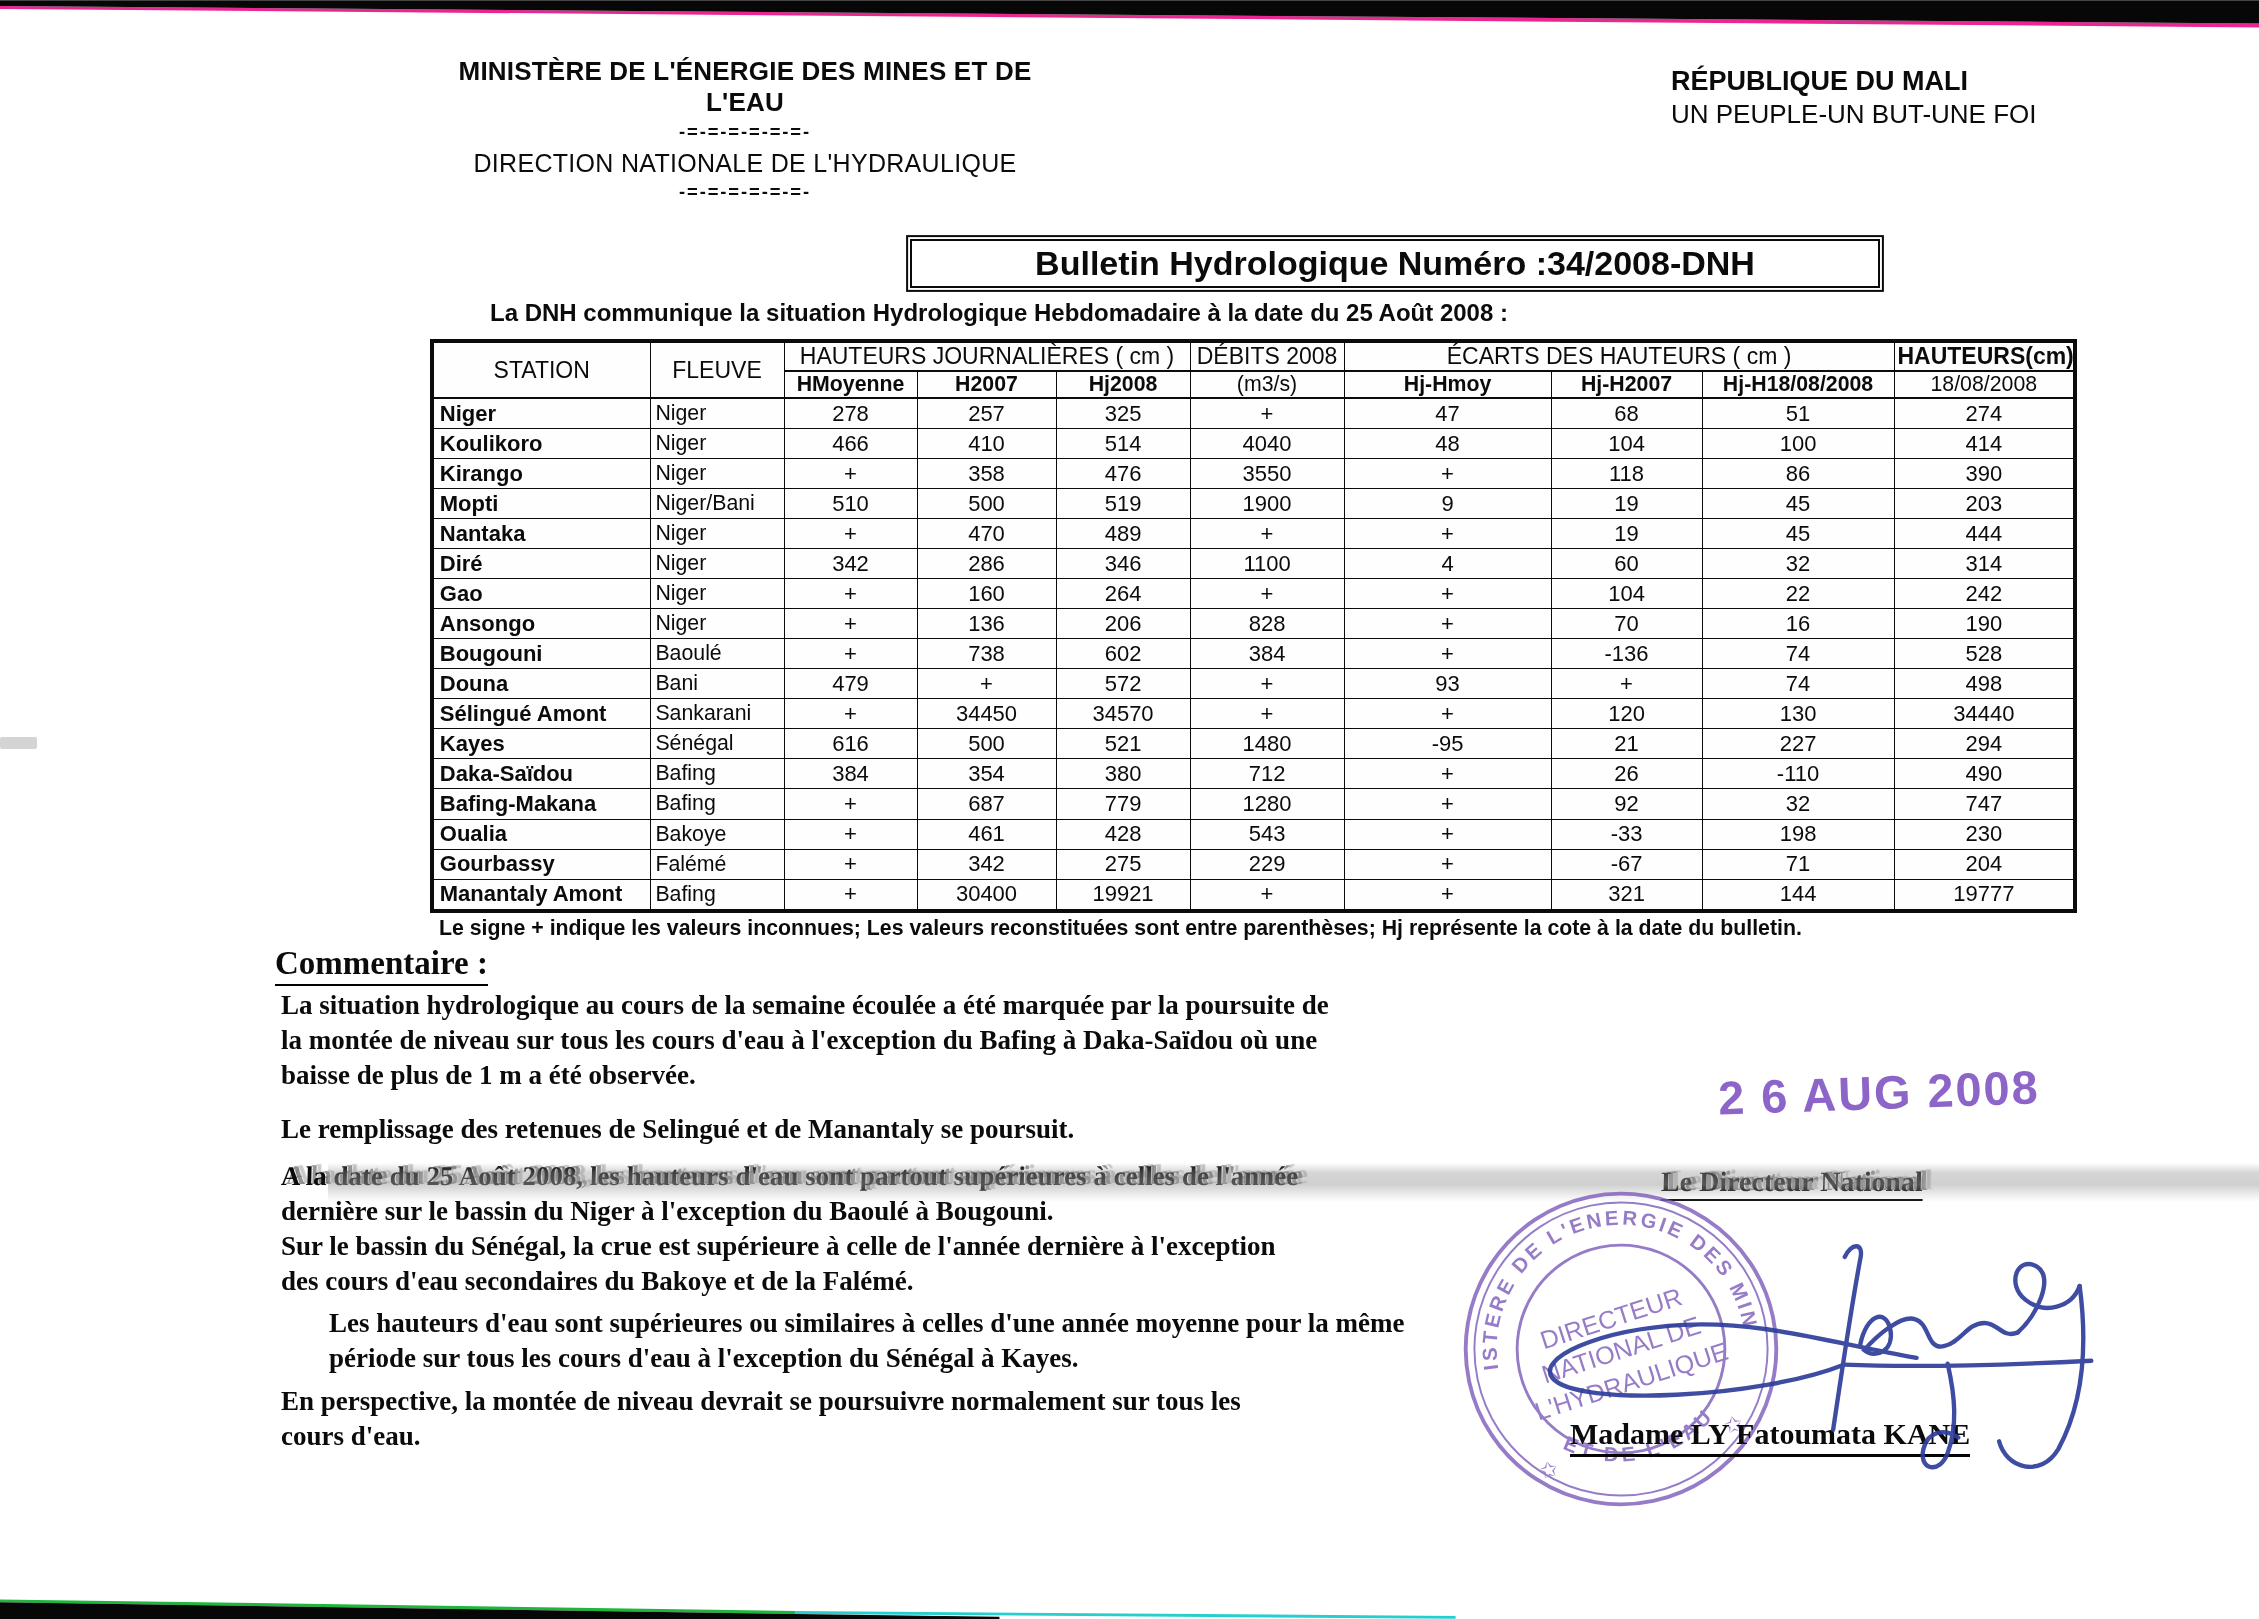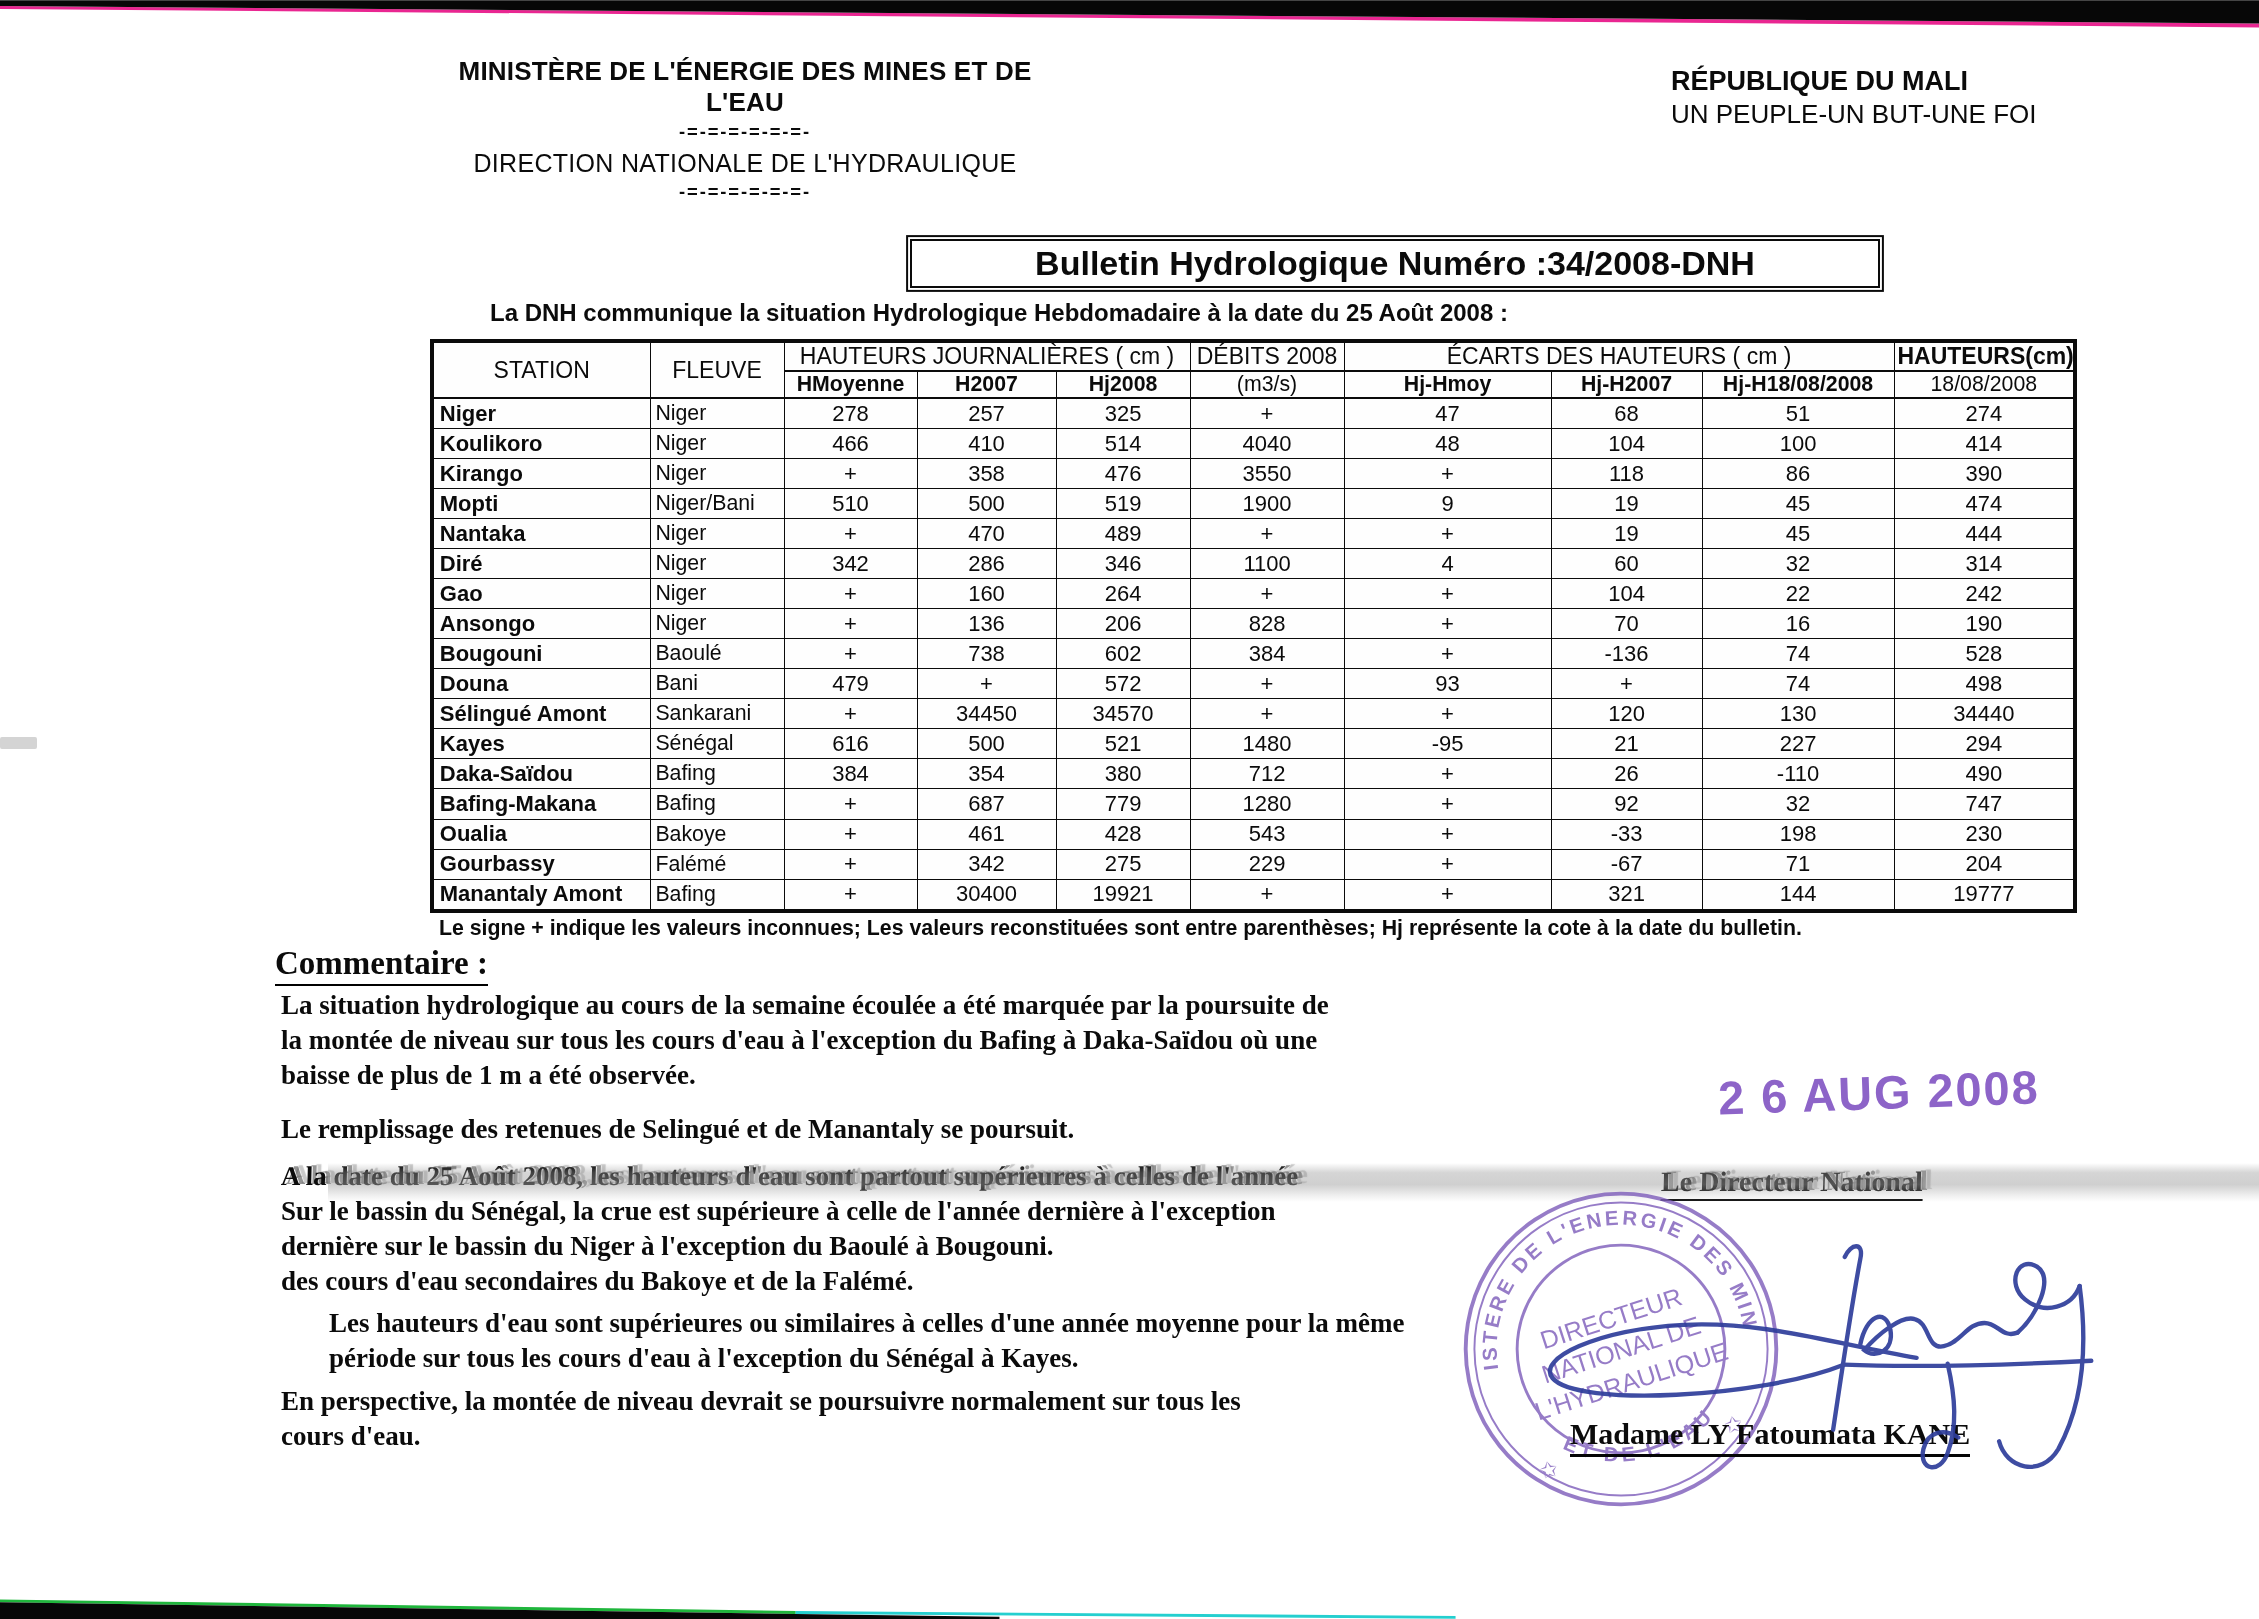--- a/index.html
+++ b/index.html
@@ -153,21 +153,21 @@
   <tr>
     <td class="station">Mopti</td>
     <td class="fleuve">Niger/Bani</td>
     <td>510</td>
     <td>500</td>
     <td>519</td>
     <td>1900</td>
     <td>9</td>
     <td>19</td>
     <td>45</td>
-    <td>474</td>
+    <td>203</td>
   </tr>
 
   <tr>
     <td class="station">Nantaka</td>
     <td class="fleuve">Niger</td>
     <td>+</td>
     <td>470</td>
     <td>489</td>
     <td>+</td>
     <td>+</td>
@@ -340,22 +340,22 @@
 <div class="abs serif para p1">
   <div>La situation hydrologique au cours de la semaine écoulée a été marquée par la poursuite de</div>
   <div>la montée de niveau sur tous les cours d'eau à l'exception du Bafing à Daka-Saïdou où une</div>
   <div>baisse de plus de 1 m a été observée.</div>
 </div>
 <div class="abs serif para p2">
   <div>Le remplissage des retenues de Selingué et de Manantaly se poursuit.</div>
 </div>
 <div class="abs serif para p3">
   <div class="smeared">A  la date du 25 Août 2008, les hauteurs d'eau sont partout supérieures à celles de l'année</div>
+  <div>dernière sur le bassin du Niger à l'exception du Baoulé à Bougouni.</div>
   <div>Sur le bassin du Sénégal, la crue est supérieure à celle de l'année dernière à l'exception</div>
-  <div>dernière sur le bassin du Niger à l'exception du Baoulé à Bougouni.</div>
   <div>des cours d'eau secondaires du Bakoye et de la Falémé.</div>
 </div>
 <div class="abs serif para p4">
   <div>Les hauteurs d'eau sont supérieures ou similaires à celles d'une année moyenne pour la même</div>
   <div>période sur tous les cours d'eau à l'exception du Sénégal à Kayes.</div>
 </div>
 <div class="abs serif para p5">
   <div>En perspective, la montée de niveau devrait se poursuivre normalement sur tous les</div>
   <div>cours d'eau.</div>
 </div>

